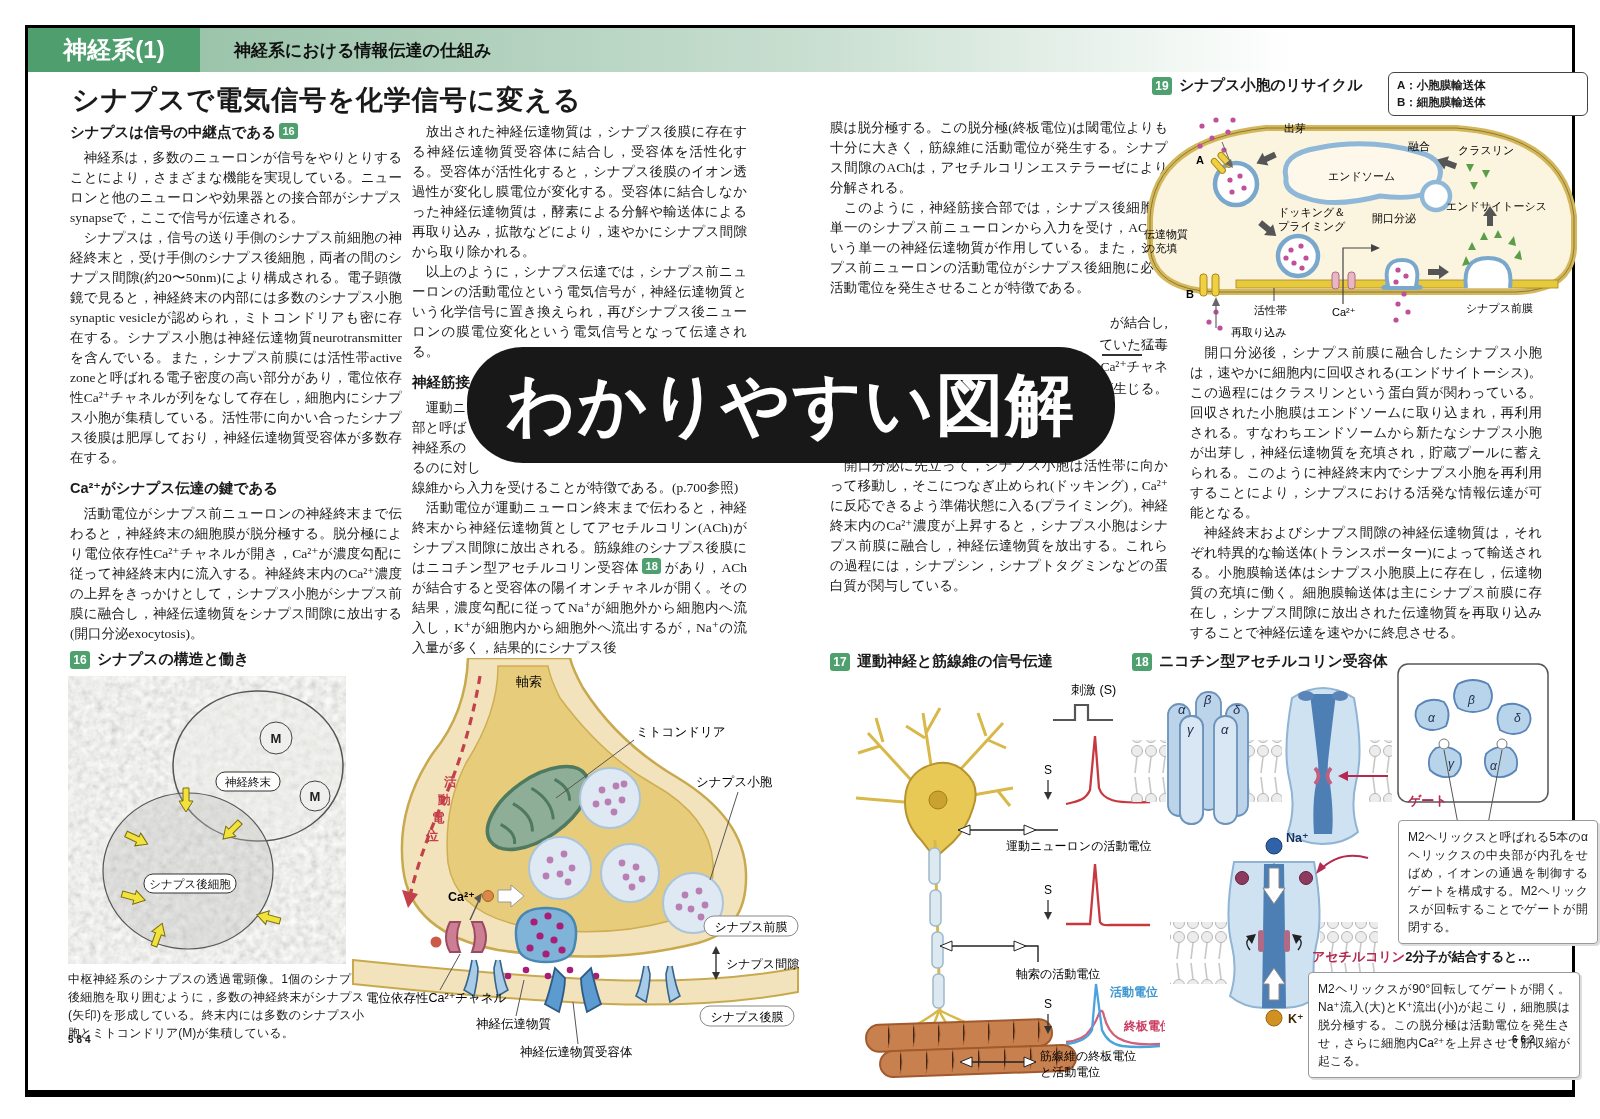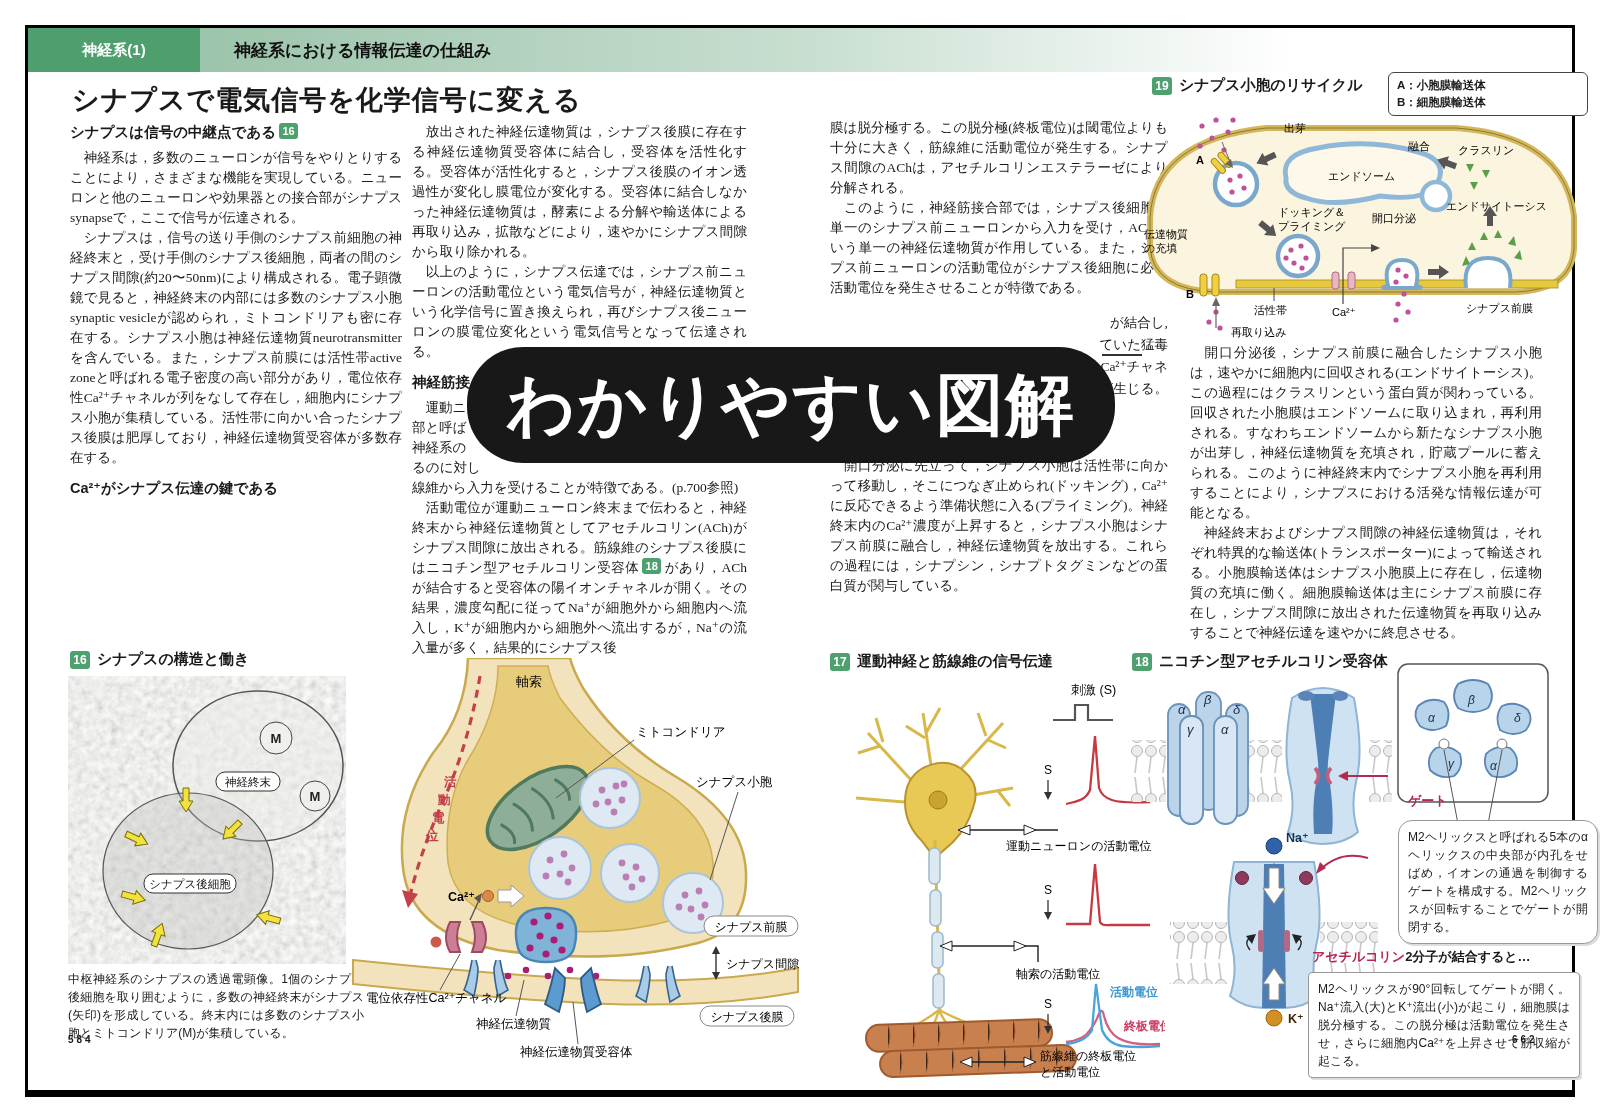--- a/index.html
+++ b/index.html
@@ -2,21 +2,21 @@
 <html><head>
 <meta charset="utf-8">
 <style>
   html,body{margin:0;padding:0;background:#fff;}
   #stage{position:relative;width:1600px;height:1119px;background:#fff;overflow:hidden;
          font-family:"Liberation Sans","DejaVu Sans",sans-serif;color:#1a1a1a;}
   .abs{position:absolute;}
   #frame{left:25px;top:25px;width:1544px;height:1062px;border:3px solid #000;border-bottom-width:7px;}
   
   #tab{left:28px;top:28px;width:172px;height:44px;background:#4f9e6e;color:#fff;
-       font-weight:bold;font-size:15px;display:flex;align-items:center;justify-content:center;}
+       font-weight:bold;font-size:24px;display:flex;align-items:center;justify-content:center;}
   #subbar{left:200px;top:28px;width:1369px;height:44px;
        background:linear-gradient(to right,#9cc4ab 0%,#c9dfd1 45%,#ffffff 80%);
        display:flex;align-items:center;}
   #subbar span{margin-left:34px;font-weight:bold;font-size:17px;color:#111;text-align:center;}
   #ptitle{left:72px;top:82px;font-size:27px;font-weight:bold;letter-spacing:1px;}
   
   .col{line-height:20px;font-size:13.5px;text-align:justify;
        font-family:"Liberation Serif","DejaVu Serif",serif;}
   .col p{margin:0 0 0 0;text-indent:0;}
   .colh{font-family:"Liberation Sans","DejaVu Sans",sans-serif;font-weight:bold;font-size:14.5px;
@@ -69,20 +69,21 @@
   </div>
   <div class="abs" id="ptitle">シナプスで電気信号を化学信号に変える</div>
 
   <div class="abs col" id="c1">
     <div class="colh" style="margin-top:0;">
       <span>シナプスは信号の中継点である</span><span class="ref">16</span>
     </div>
     <p>　神経系は，多数のニューロンが信号をやりとりすることにより，さまざまな機能を実現している。ニューロンと他のニューロンや効果器との接合部がシナプスsynapseで，ここで信号が伝達される。</p>
     <p>　シナプスは，信号の送り手側のシナプス前細胞の神経終末と，受け手側のシナプス後細胞，両者の間のシナプス間隙(約20〜50nm)により構成される。電子顕微鏡で見ると，神経終末の内部には多数のシナプス小胞synaptic vesicleが認められ，ミトコンドリアも密に存在する。シナプス小胞は神経伝達物質neurotransmitterを含んでいる。また，シナプス前膜には活性帯active zoneと呼ばれる電子密度の高い部分があり，電位依存性Ca²⁺チャネルが列をなして存在し，細胞内にシナプス小胞が集積している。活性帯に向かい合ったシナプス後膜は肥厚しており，神経伝達物質受容体が多数存在する。</p>
     <div class="colh">Ca²⁺がシナプス伝達の鍵である</div>
+    <p>　活動電位がシナプス前ニューロンの神経終末まで伝わると，神経終末の細胞膜が脱分極する。脱分極により電位依存性Ca²⁺チャネルが開き，Ca²⁺が濃度勾配に従って神経終末内に流入する。神経終末内のCa²⁺濃度の上昇をきっかけとして，シナプス小胞がシナプス前膜に融合し，神経伝達物質をシナプス間隙に放出する(開口分泌exocytosis)。</p>
   </div>
 
   <div class="abs col" id="c2">
     <p>　放出された神経伝達物質は，シナプス後膜に存在する神経伝達物質受容体に結合し，受容体を活性化する。受容体が活性化すると，シナプス後膜のイオン透過性が変化し膜電位が変化する。受容体に結合しなかった神経伝達物質は，酵素による分解や輸送体による再取り込み，拡散などにより，速やかにシナプス間隙から取り除かれる。</p>
     <p>　以上のように，シナプス伝達では，シナプス前ニューロンの活動電位という電気信号が，神経伝達物質という化学信号に置き換えられ，再びシナプス後ニューロンの膜電位変化という電気信号となって伝達される。</p>
     <div class="colh">神経筋接</div>
     <div class="fragL">
       <p>　運動ニ</p>
       <p>部と呼ば</p>
       <p>神経系の</p>
@@ -606,21 +607,21 @@
     <text x="118" y="60" font-size="12" font-style="italic" fill="#1a2a4a">δ</text>
     <text x="52" y="106" font-size="12" font-style="italic" fill="#1a2a4a">γ</text>
     <text x="94" y="108" font-size="12" font-style="italic" fill="#1a2a4a">α</text>
     <line x1="48" y1="88" x2="62" y2="162" stroke="#555" stroke-width="1"></line>
     <line x1="106" y1="88" x2="92" y2="162" stroke="#555" stroke-width="1"></line>
     <text x="77" y="180" font-size="11.5" text-anchor="middle">リガンド結合部位</text>
   </svg>
 
   <div class="abs" id="gatelabel" style="left:1408px;top:792px;">ゲート</div>
 
-  <div class="abs tbox" style="left:1398px;top:820px;width:180px;border-radius:14px;">M2ヘリックスと呼ばれる5本のαヘリックスの中央部が内孔をせばめ，イオンの通過を制御するゲートを構成する。M2ヘリックスが回転することでゲートが開閉する。</div>
+  <div class="abs tbox" style="left:1398px;top:820px;width:180px;">M2ヘリックスと呼ばれる5本のαヘリックスの中央部が内孔をせばめ，イオンの通過を制御するゲートを構成する。M2ヘリックスが回転することでゲートが開閉する。</div>
 
   <div class="abs" id="achline" style="left:1312px;top:948px;">
     <span class="hl">アセチルコリン</span><span>2分子が結合すると…</span>
   </div>
 
   <div class="abs tbox" style="left:1308px;top:972px;width:252px;">M2ヘリックスが90°回転してゲートが開く。Na⁺流入(大)とK⁺流出(小)が起こり，細胞膜は脱分極する。この脱分極は活動電位を発生させ，さらに細胞内Ca²⁺を上昇させて筋収縮が起こる。</div>
 
   <div class="abs pgnum" style="left:68px;top:1034px;">584</div>
   <div class="abs pgnum" style="left:1512px;top:1034px;">662</div>
 </div>

